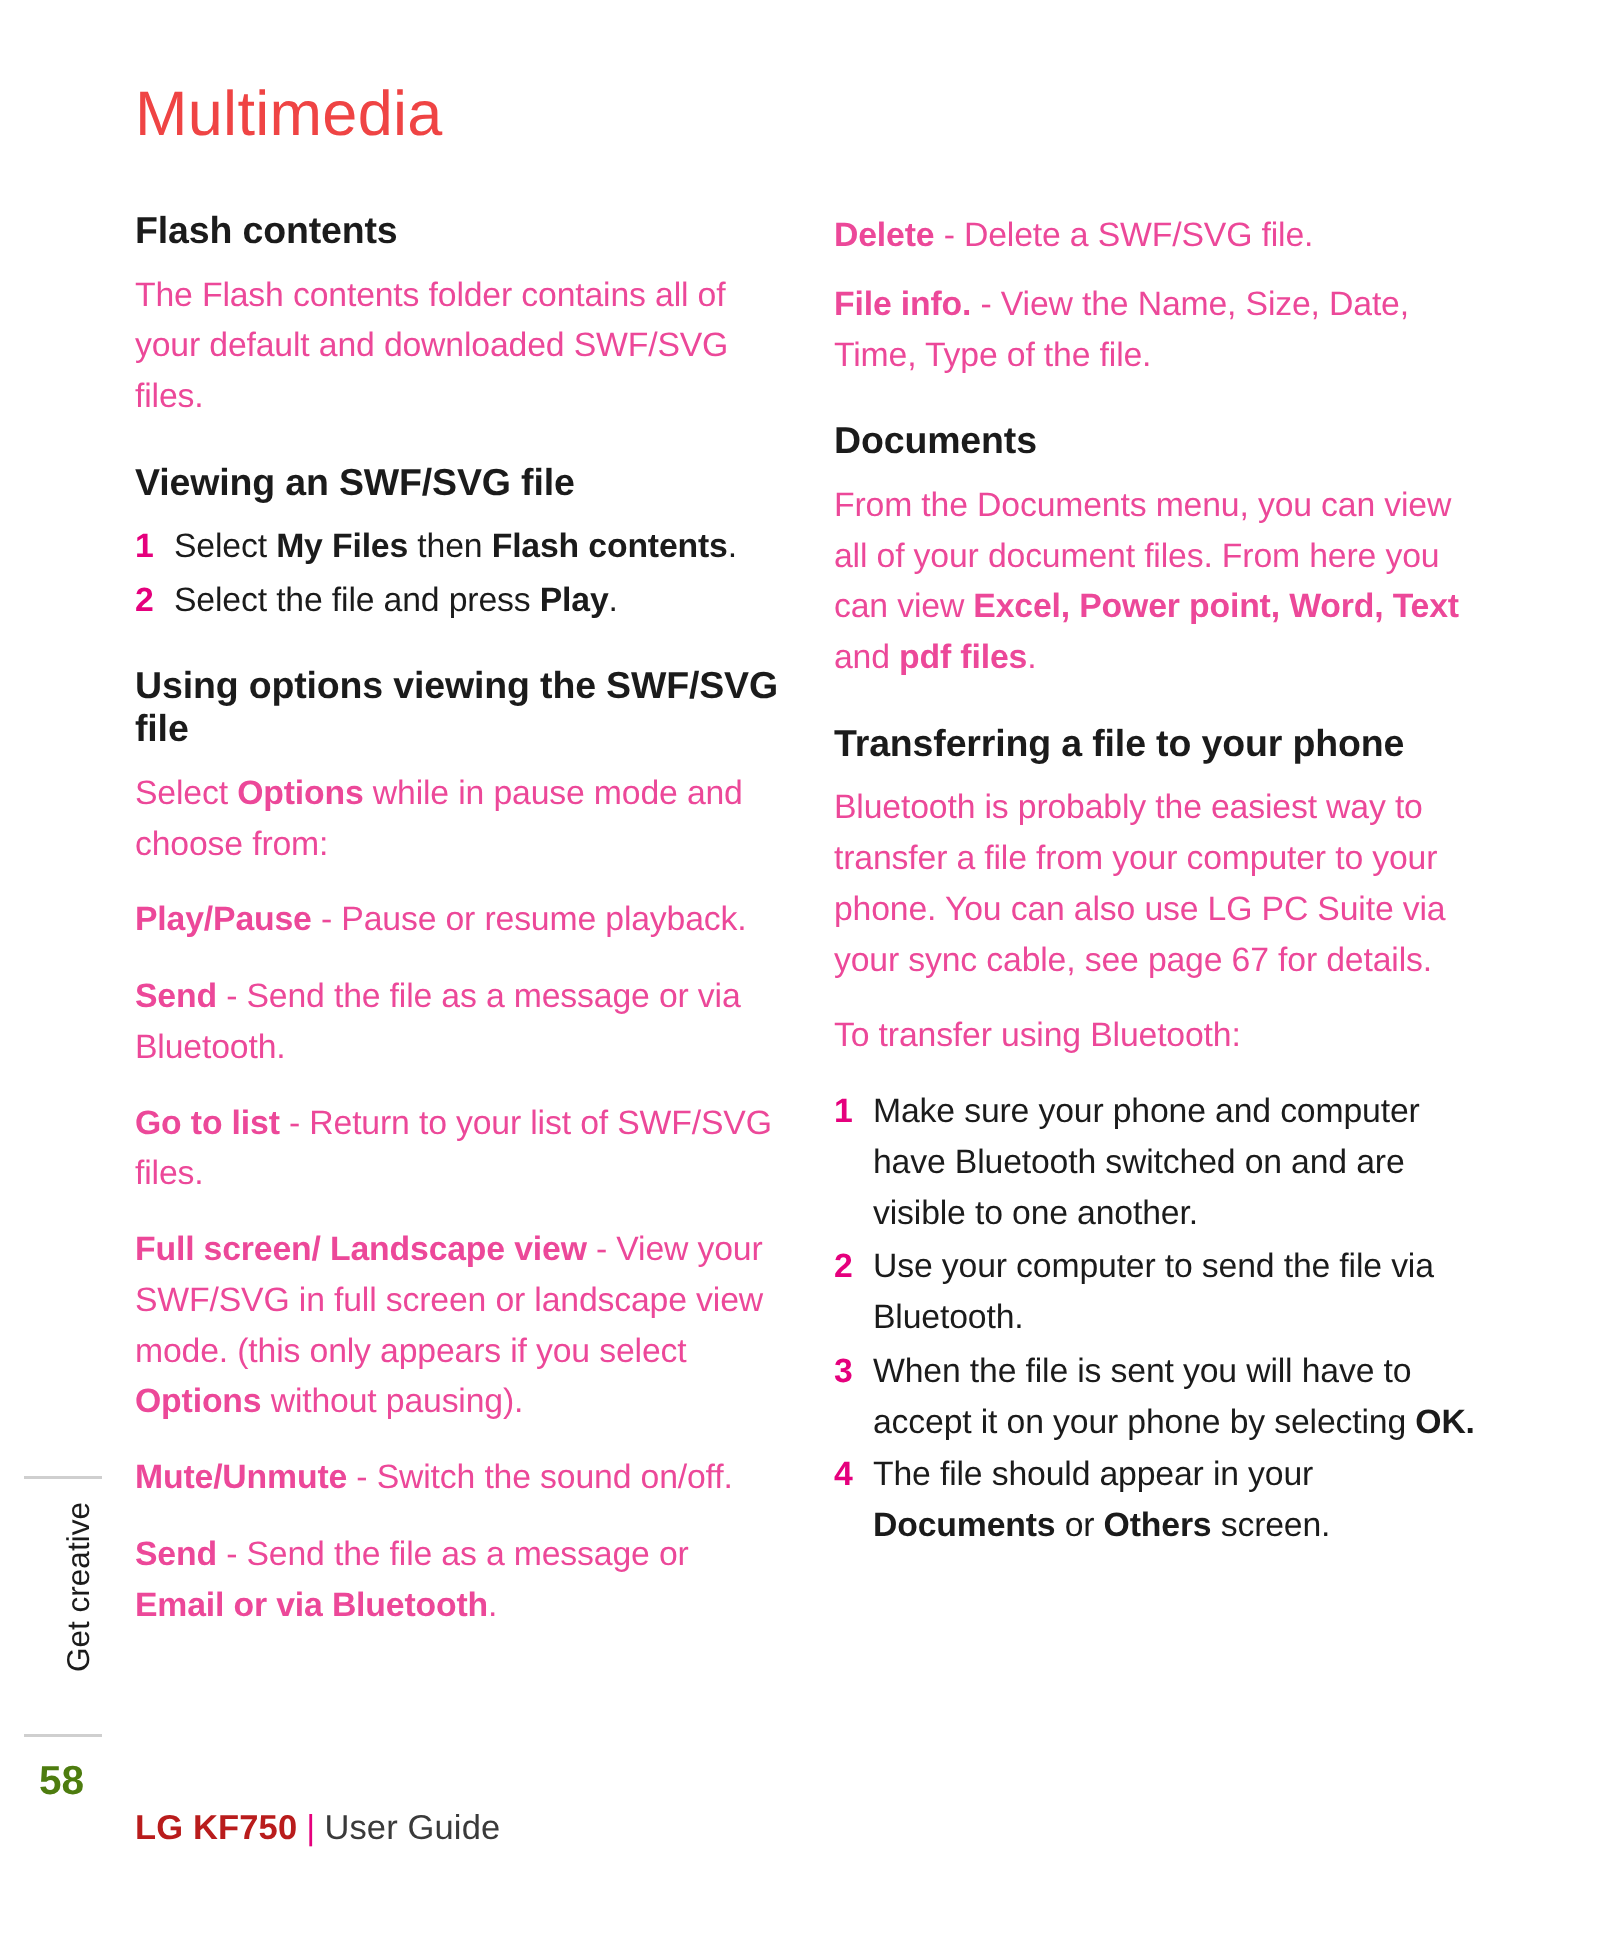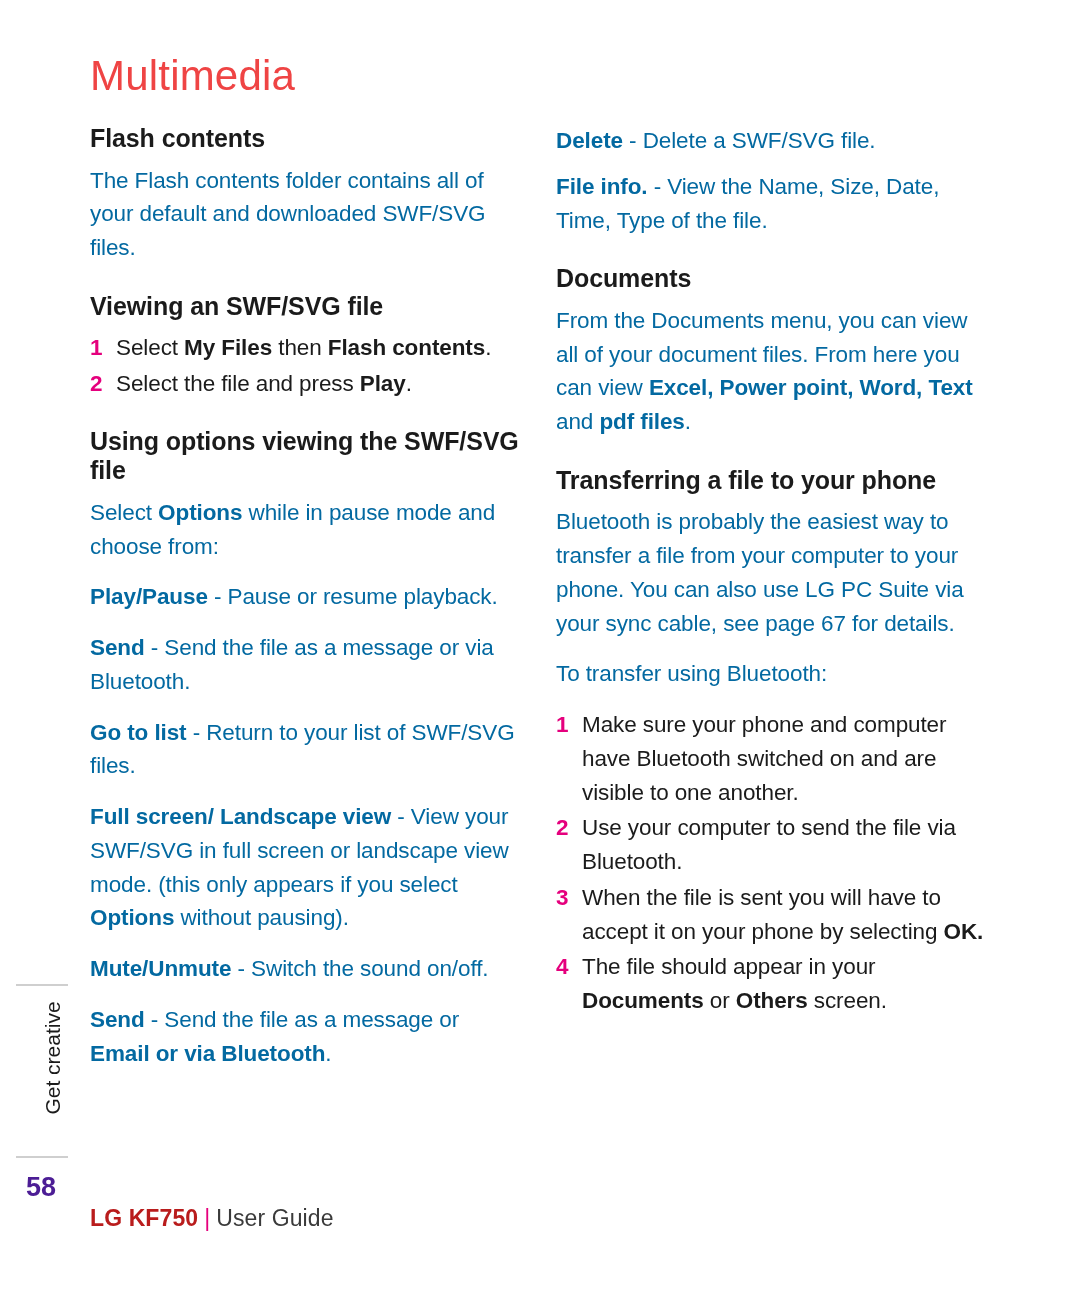--- a/index.html
+++ b/index.html
@@ -28,41 +28,41 @@
     top: 52px;
     font-size: 42px;
     font-weight: 400;
     color: #ef4444;
     letter-spacing: 0.2px;
   }
 
   
   .col {
     position: absolute;
-    top: 124px;
+    top: 140px;
     width: 430px;
   }
   .col-left { left: 90px; }
   .col-right { left: 556px; }
 
   
   h2.sec {
     font-size: 25px;
     font-weight: bold;
     color: #1b1b1b;
     margin: 0 0 10px 0;
     line-height: 1.18;
     letter-spacing: -0.1px;
   }
 
   p.body {
     font-size: 22.5px;
     line-height: 1.50;
     margin: 0 0 17px 0;
-    color: #0369a1;
+    color: #ec4899;
     letter-spacing: -0.1px;
   }
   p.tight { margin-bottom: 12px; }
 
   b { font-weight: bold; }
 
   ol.num {
     list-style: none;
     margin: 0 0 16px 0;
     padding: 0;
@@ -116,21 +116,21 @@
   }
   .side-rule.bottom { top: 1156px; }
 
   
   .page-num {
     position: absolute;
     left: 26px;
     top: 1172px;
     font-size: 27px;
     font-weight: bold;
-    color: #4c1d95;
+    color: #4d7c0f;
   }
   .footer {
     position: absolute;
     left: 90px;
     top: 1205px;
     font-size: 23px;
     color: #3a3a3a;
     letter-spacing: 0.1px;
   }
   .footer .model {

